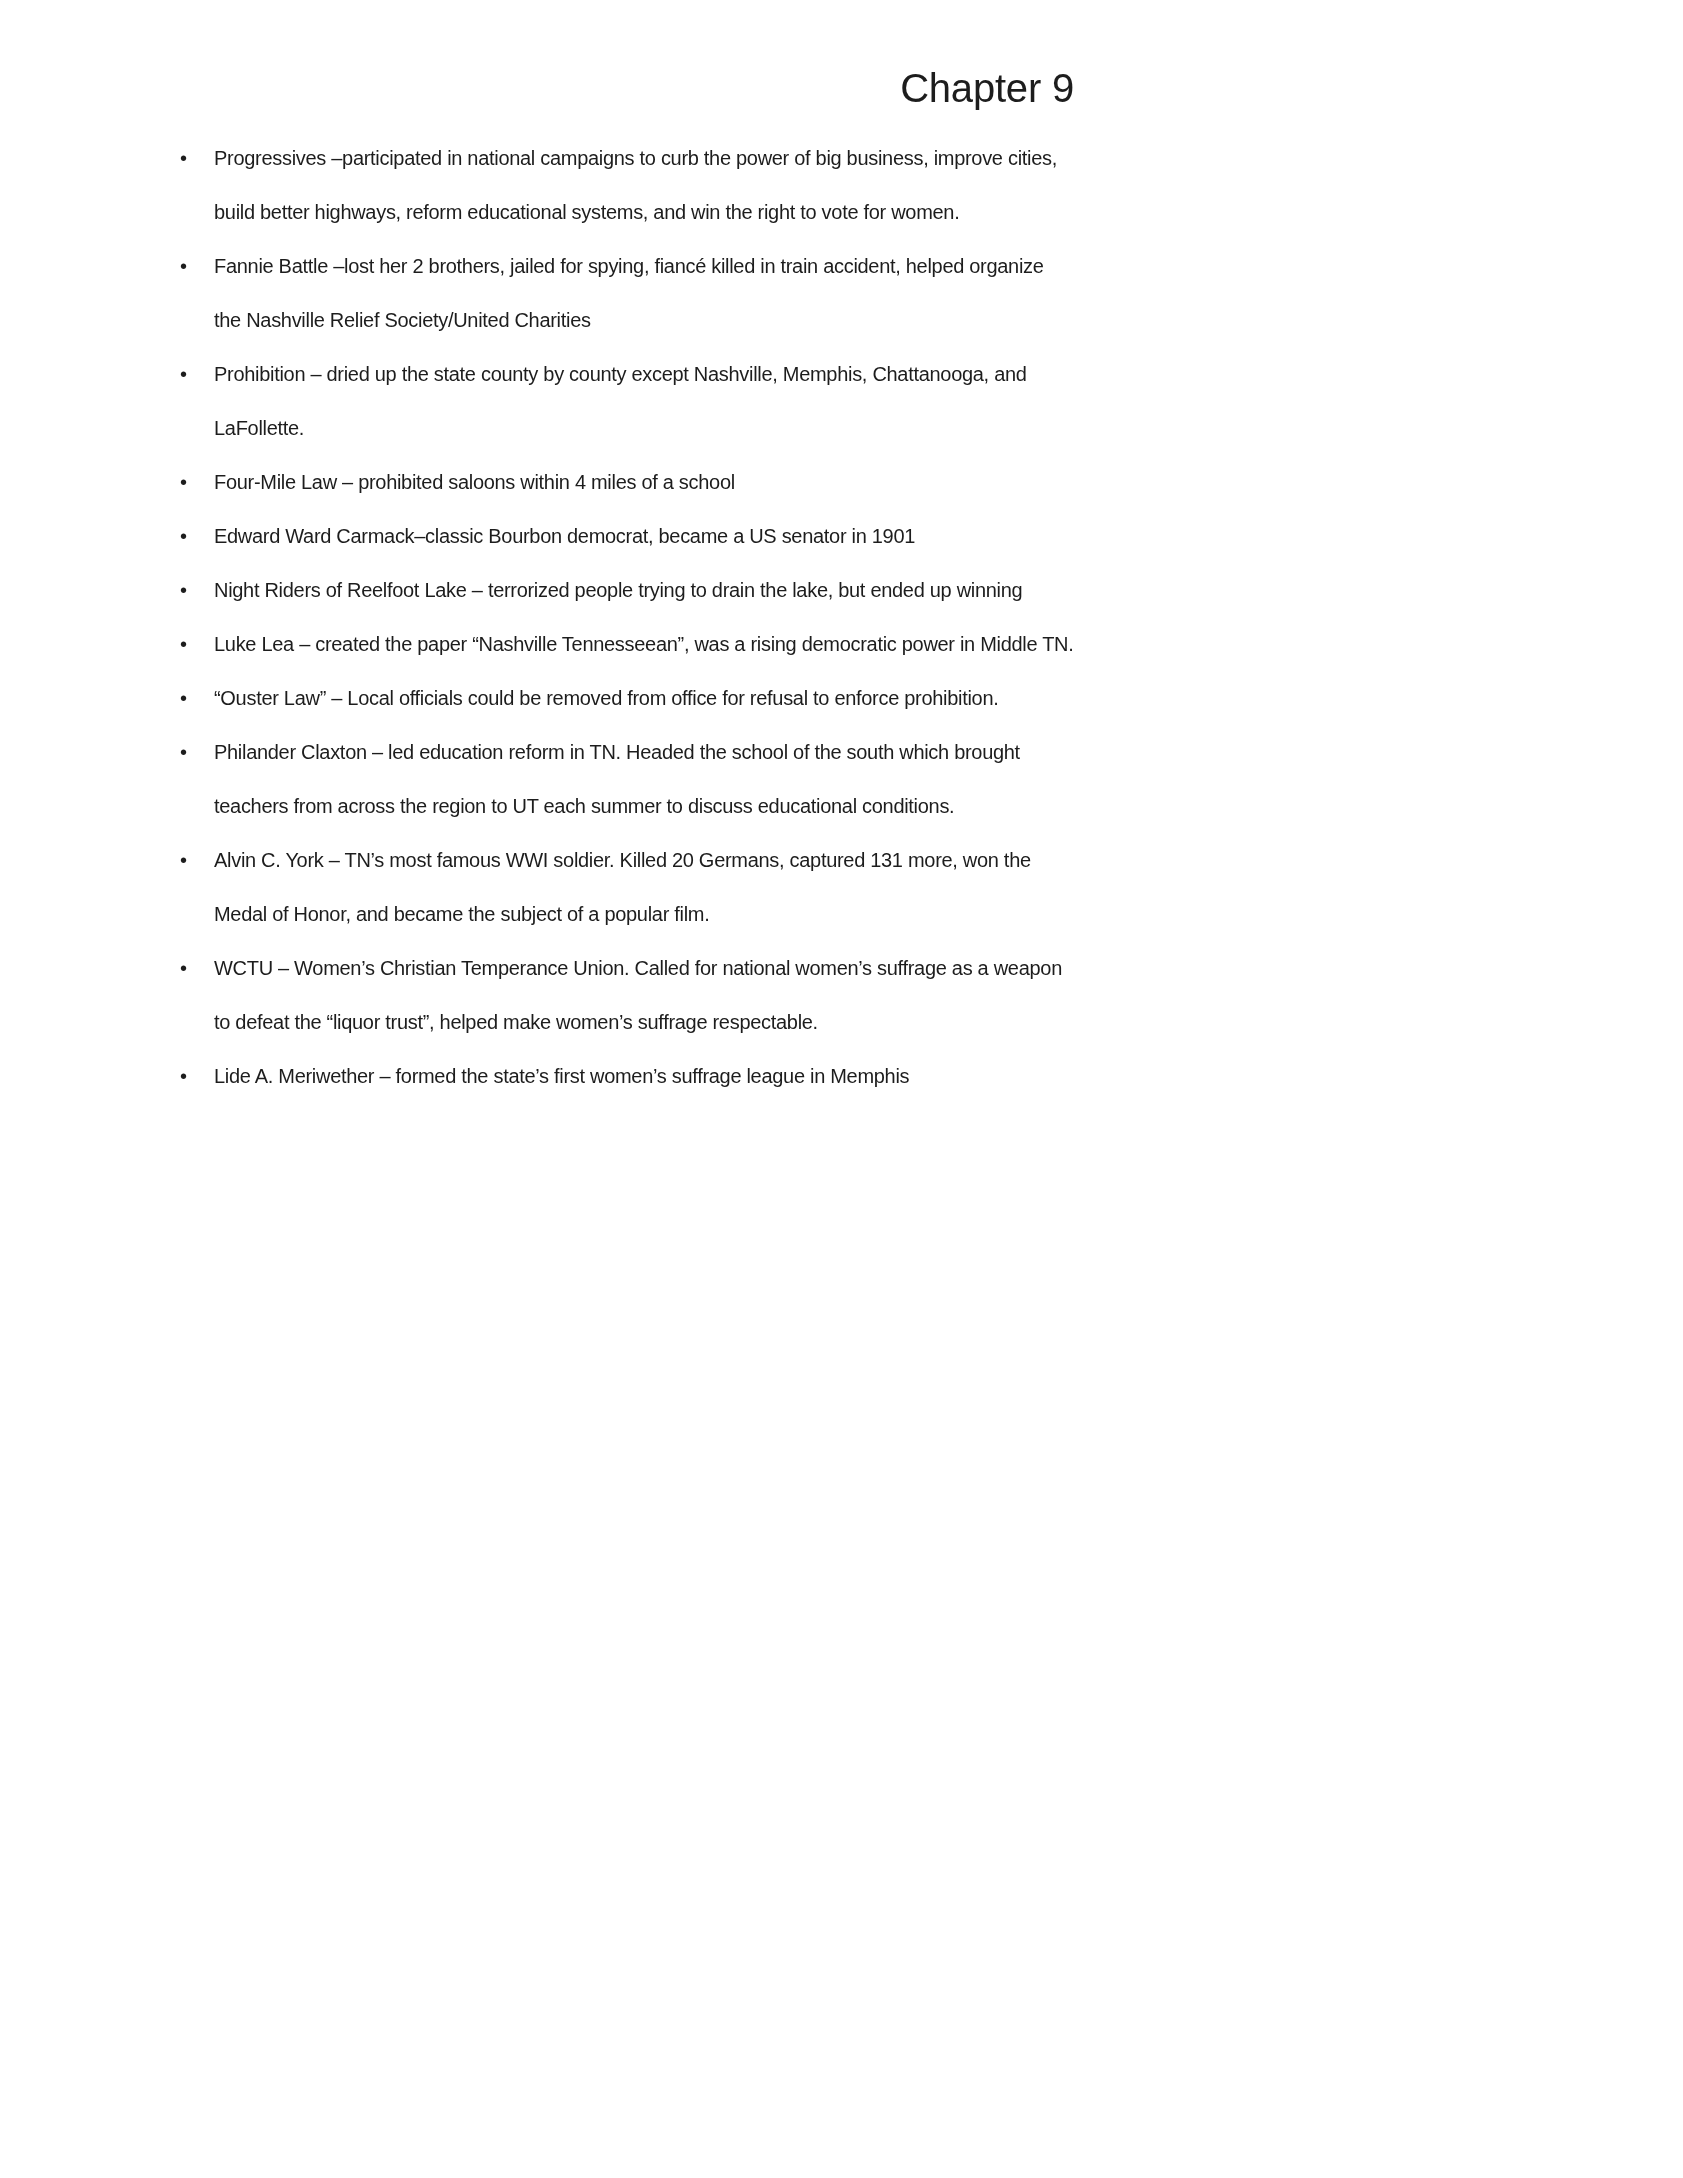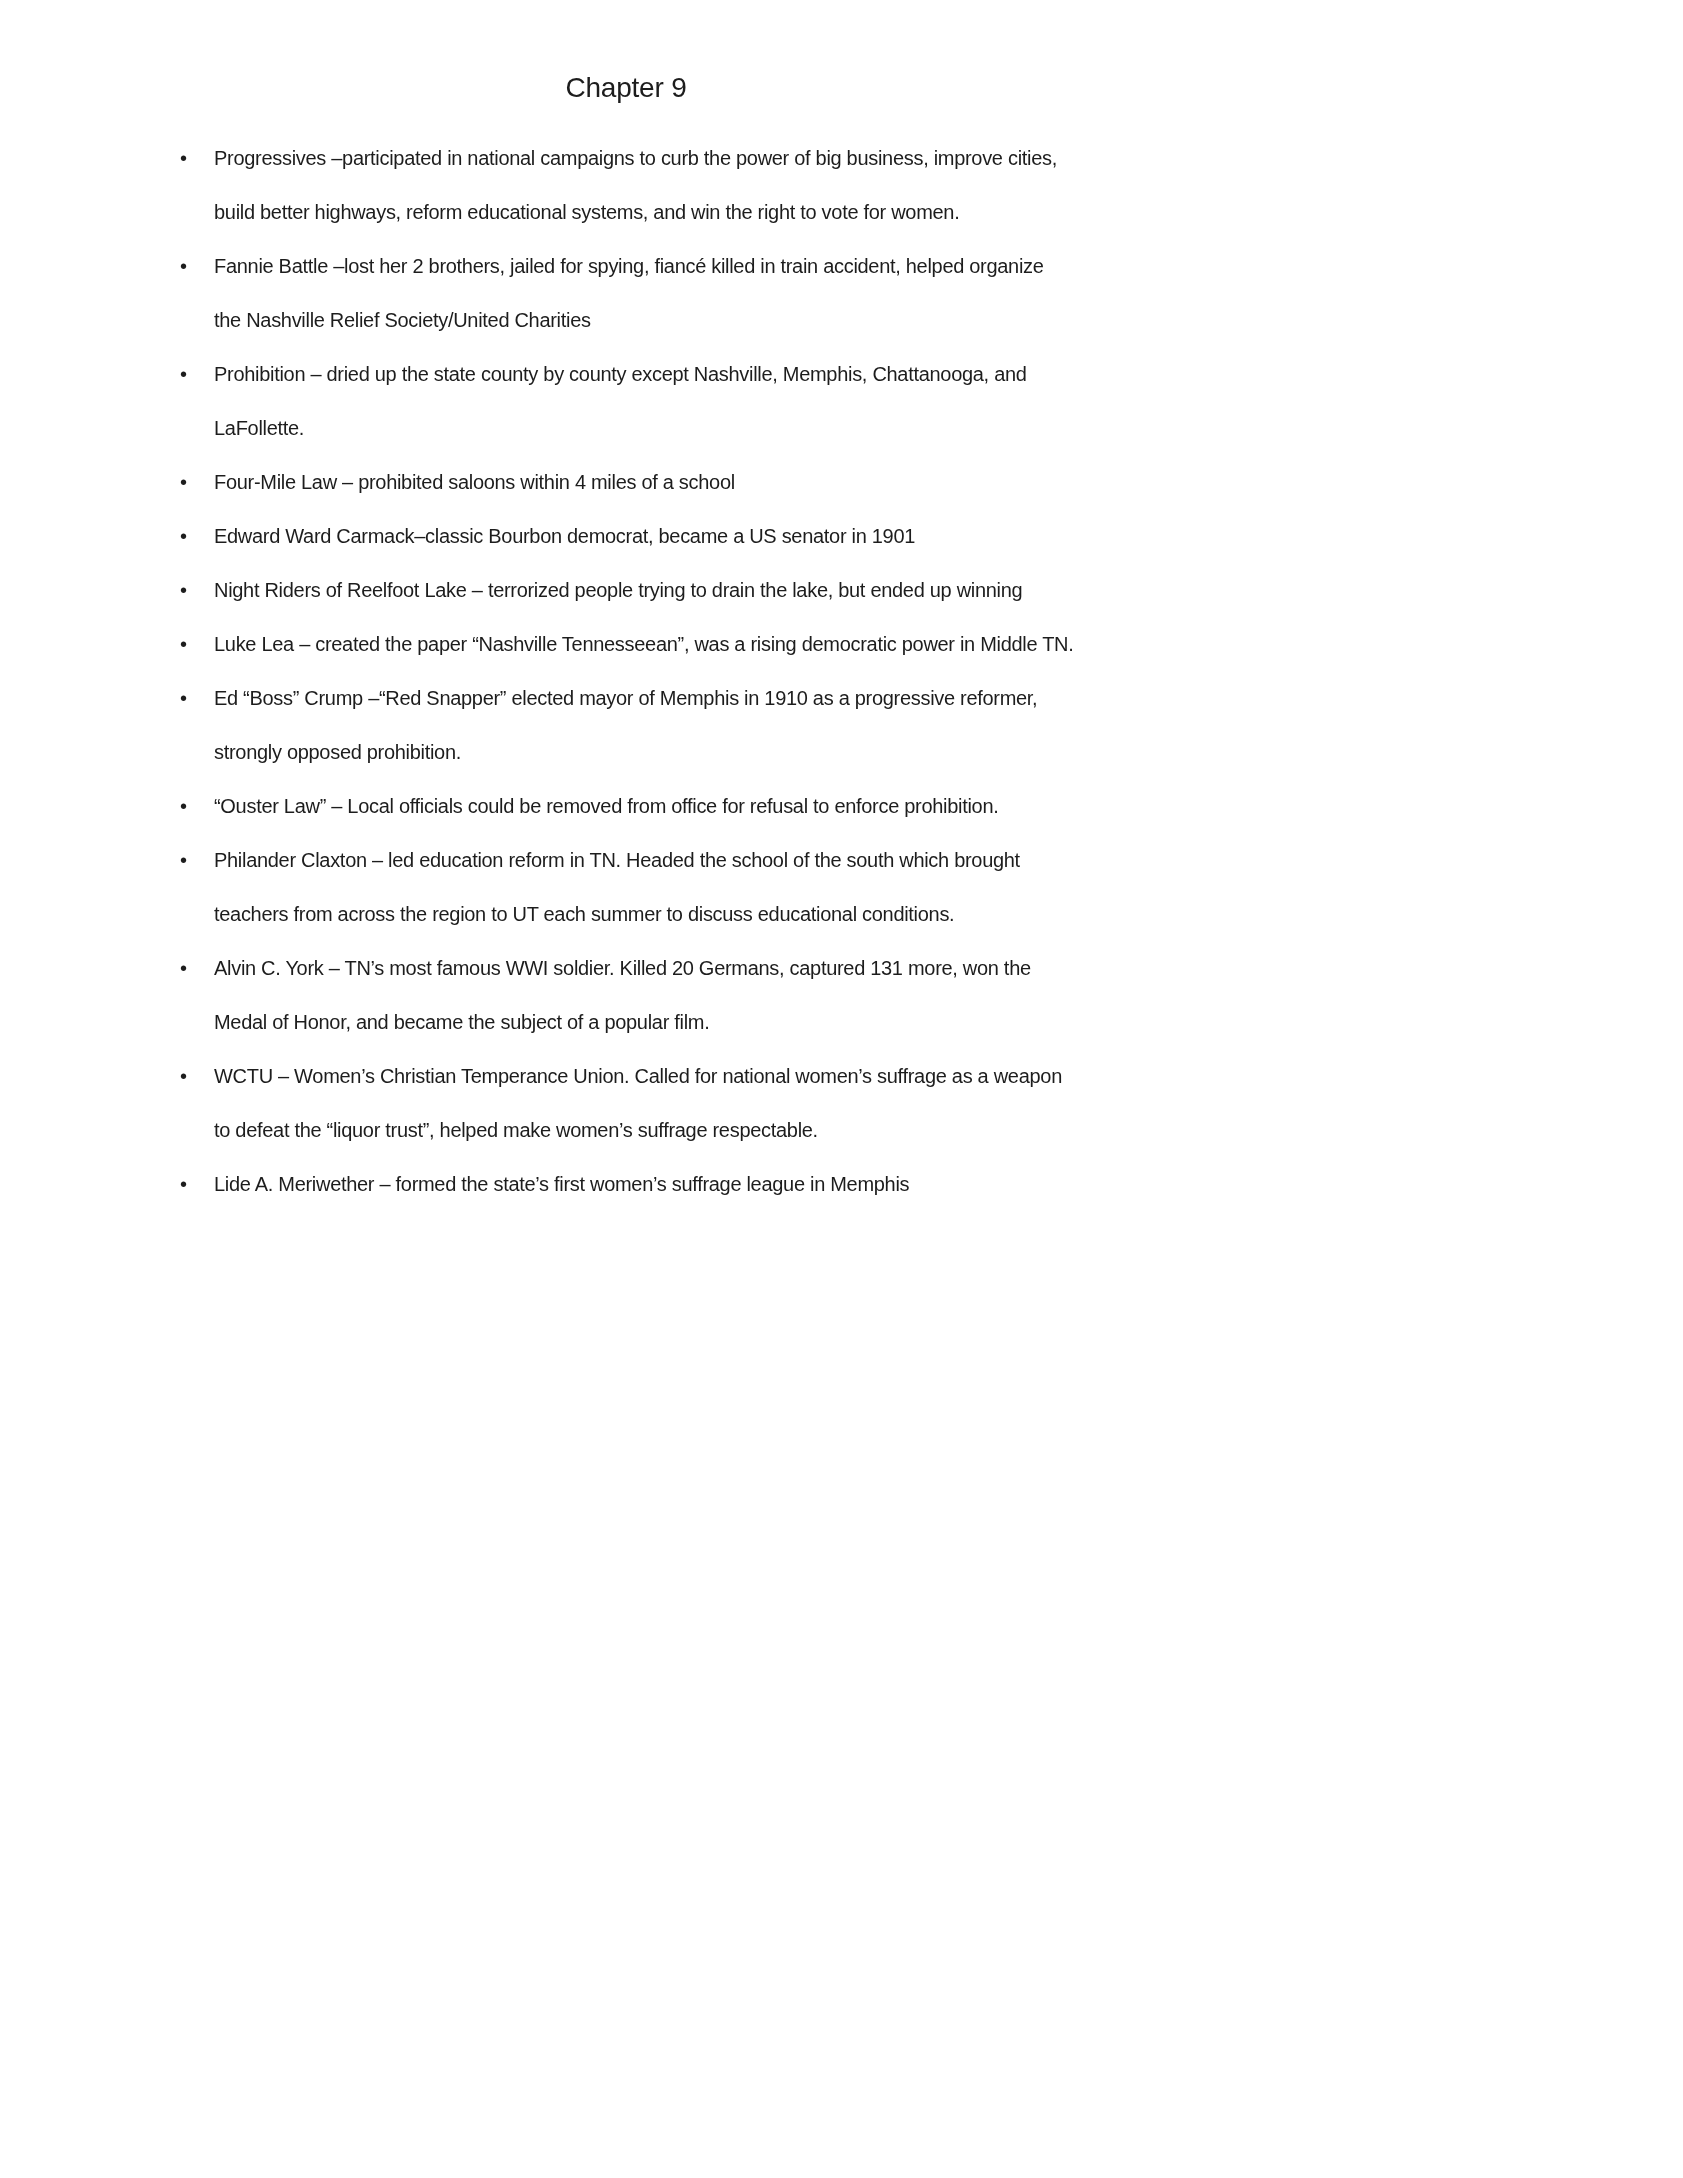--- a/index.html
+++ b/index.html
@@ -15,22 +15,22 @@
     box-sizing: border-box;
     padding: 67px 0 0 178px;
     font-family: "Liberation Sans", sans-serif;
     color: #1d1d1d;
     -webkit-font-smoothing: antialiased;
   }
   .content {
     width: 896px;
   }
   .doc-title {
-    text-align: center;
-    font-size: 28px;
+    text-align: right;
+    font-size: 40px;
     line-height: 42px;
     letter-spacing: -0.2px;
     margin: 0 0 22px 0;
     font-weight: 400;
   }
   ul.bullet-list {
     list-style: none;
     margin: 0;
     padding: 0;
   }
@@ -57,21 +57,20 @@
   <div class="content">
     <h1 class="doc-title">Chapter 9</h1>
     <ul class="bullet-list">
       <li>Progressives –participated in national campaigns to curb the power of big business, improve cities, build better highways, reform educational systems, and win the right to vote for women.</li>
       <li>Fannie Battle –lost her 2 brothers, jailed for spying, fiancé killed in train accident, helped organize the Nashville Relief Society/United Charities</li>
       <li>Prohibition – dried up the state county by county except Nashville, Memphis, Chattanooga, and LaFollette.</li>
       <li>Four-Mile Law – prohibited saloons within 4 miles of a school</li>
       <li>Edward Ward Carmack–classic Bourbon democrat, became a US senator in 1901</li>
       <li>Night Riders of Reelfoot Lake – terrorized people trying to drain the lake, but ended up winning</li>
       <li>Luke Lea – created the paper “Nashville Tennesseean”, was a rising democratic power in Middle TN.</li>
-      <li>Ed “Boss” Crump –“Red Snapper” elected mayor of Memphis in 1910 as a progressive reformer, strongly opposed prohibition.</li>
       <li>“Ouster Law” – Local officials could be removed from office for refusal to enforce prohibition.</li>
       <li>Philander Claxton – led education reform in TN. Headed the school of the south which brought teachers from across the region to UT each summer to discuss educational conditions.</li>
       <li>Alvin C. York – TN’s most famous WWI soldier. Killed 20 Germans, captured 131 more, won the Medal of Honor, and became the subject of a popular film.</li>
       <li>WCTU – Women’s Christian Temperance Union. Called for national women’s suffrage as a weapon to defeat the “liquor trust”, helped make women’s suffrage respectable.</li>
       <li>Lide A. Meriwether – formed the state’s first women’s suffrage league in Memphis</li>
     </ul>
   </div>
 </div>
 
 

